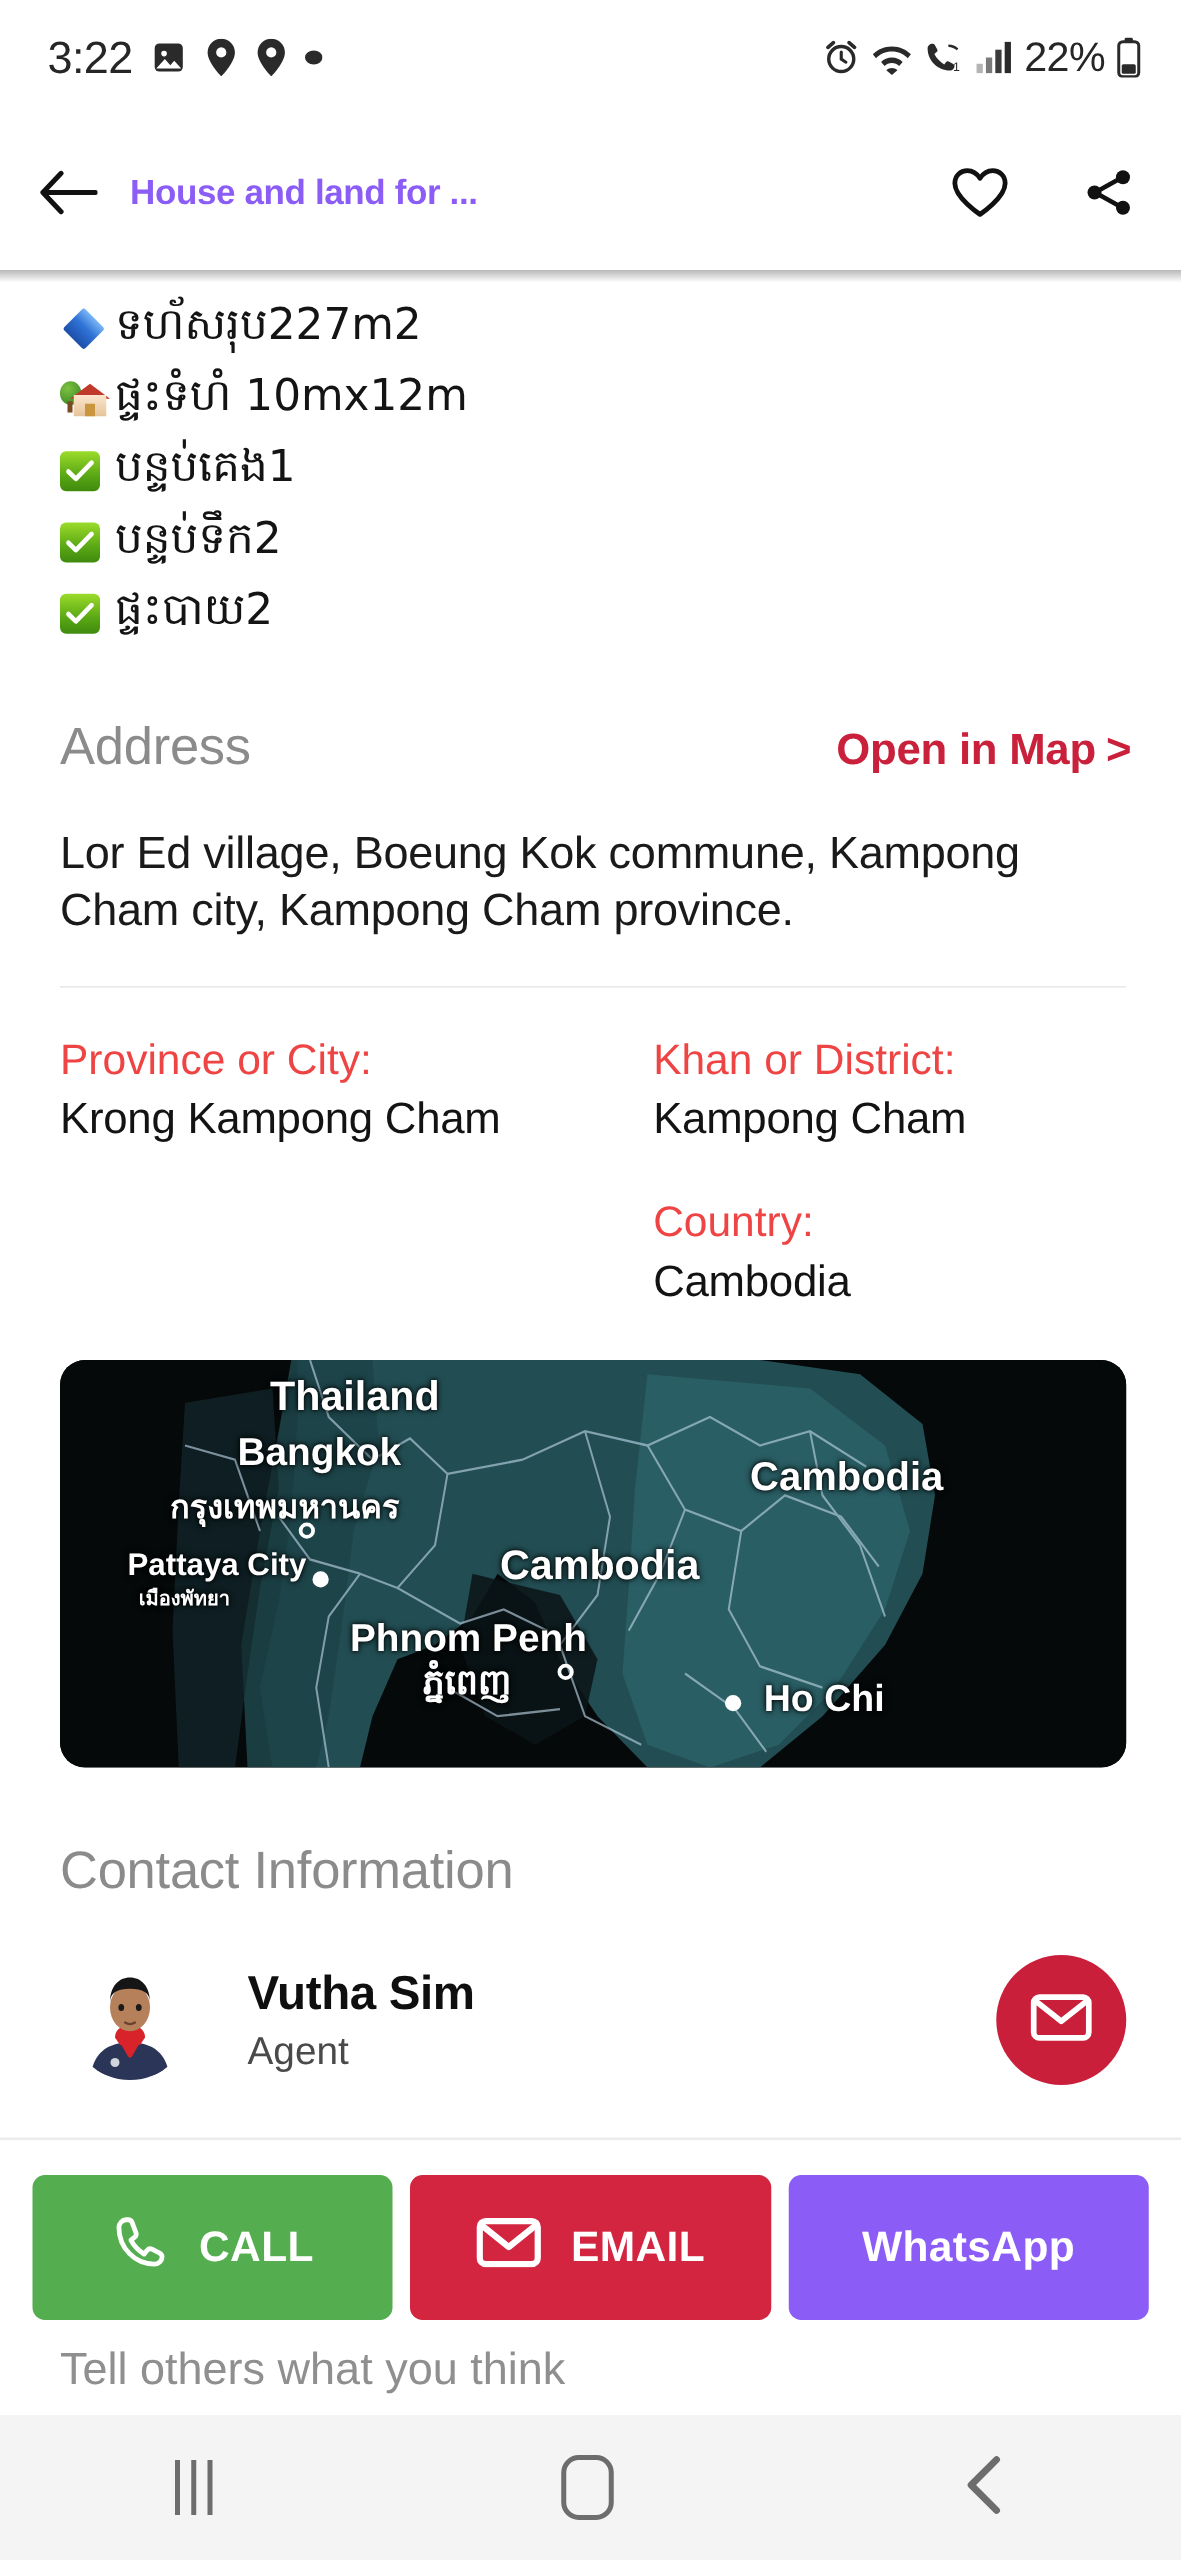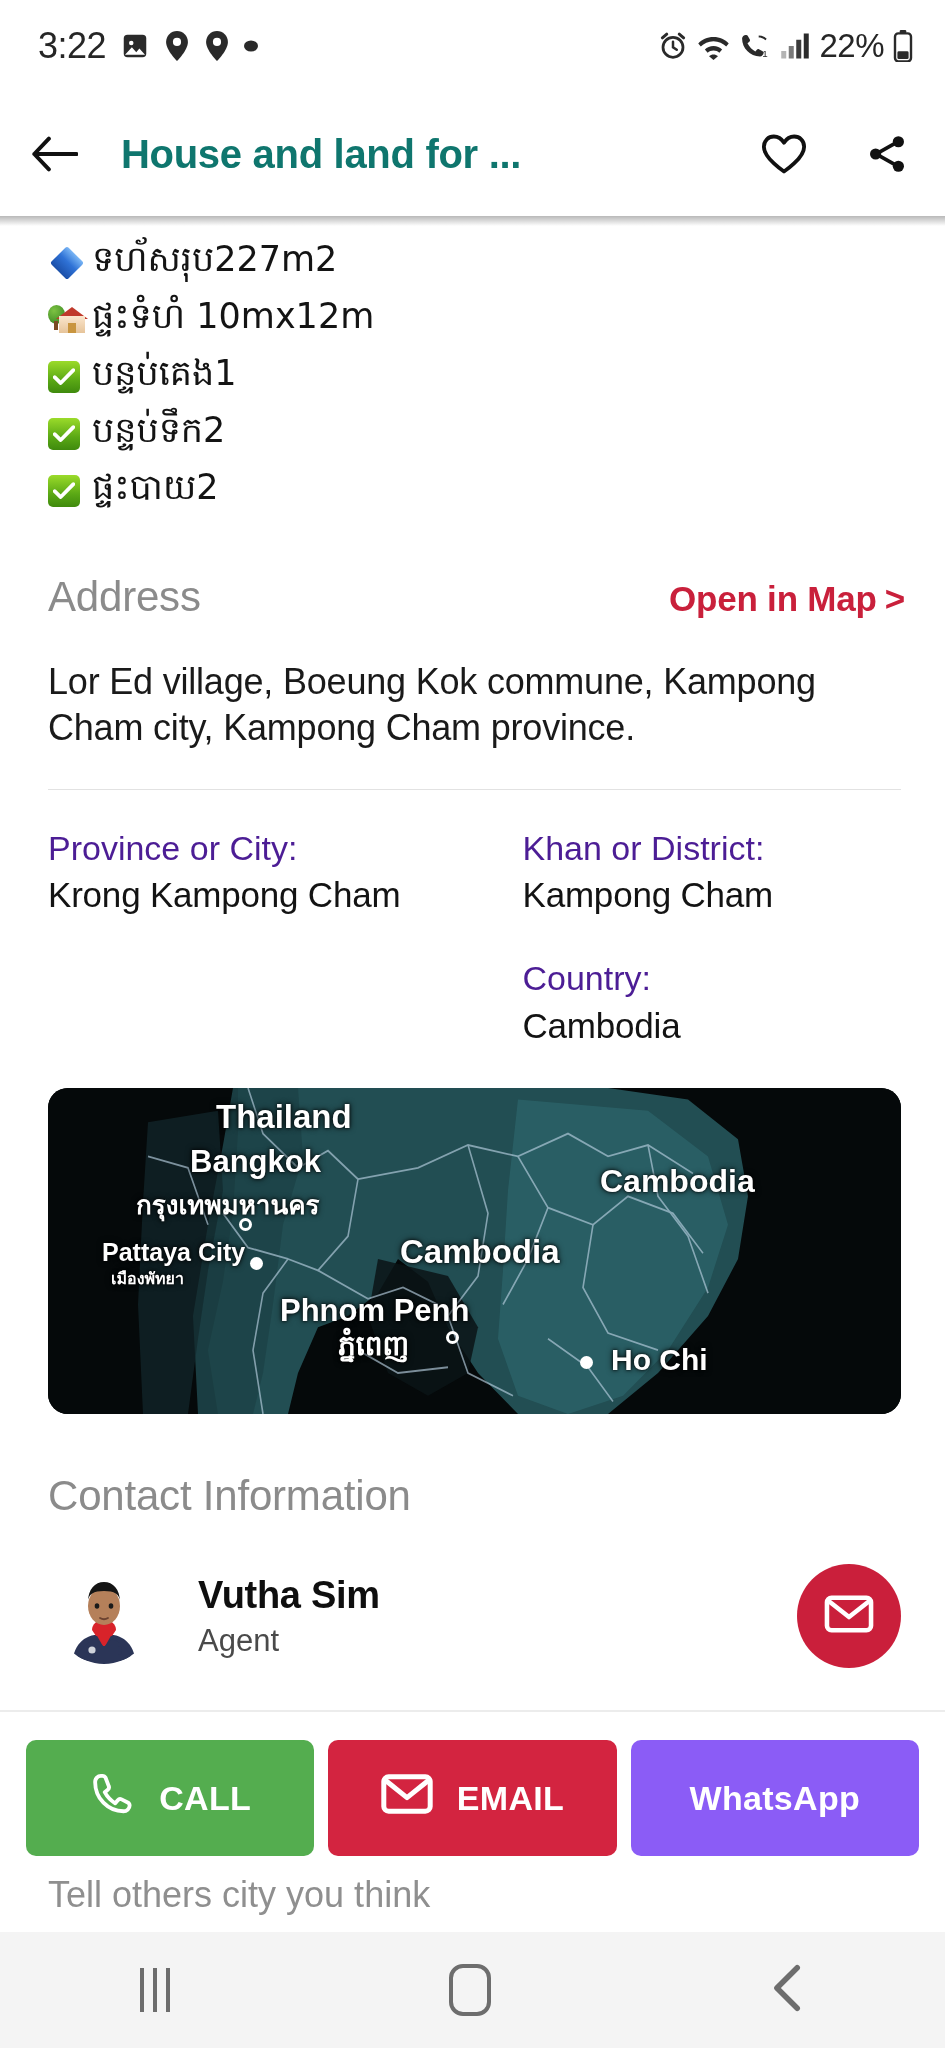--- a/index.html
+++ b/index.html
@@ -22,22 +22,22 @@
   .sb-right { display: flex; align-items: center; gap: 9px; }
   .sb-pct { font-size: 33px; color: #262626; letter-spacing: -0.5px; }
   .ic { display: inline-flex; align-items: center; justify-content: center; }
 
   
   .appbar {
     height: 124px; display: flex; align-items: center;
     padding: 0 36px 0 32px; background: #fff; position: relative;
   }
   .appbar-title {
-    font-size: 40px; font-weight: 700; color: #0f766e;
-    margin-left: 43px; flex: 1; white-space: nowrap; letter-spacing: -0.3px;
+    font-size: 28px; font-weight: 700; color: #8b5cf6;
+    margin-left: 26px; flex: 1; white-space: nowrap; letter-spacing: -0.3px;
   }
   .appbar-actions { display: flex; align-items: center; gap: 58px; }
   .appbar-shadow {
     height: 10px;
     background: linear-gradient(to bottom, rgba(0,0,0,0.28), rgba(0,0,0,0.0));
   }
 
   
   .content { padding: 0 0 0 0; }
 
@@ -99,21 +99,21 @@
     line-height: 1.28; letter-spacing: -0.2px;
   }
 
   .divider { height: 1px; background: #e2e2e2; margin: 38px 44px 0 48px; }
 
   .addr-grid {
     display:flex; padding: 34px 44px 0 48px; gap: 0;
   }
   .addr-col { width: 50%; }
   .addr-col.right { padding-left: 48px; }
-  .addr-label { font-size: 34px; color: #4c1d95; line-height: 1.45; }
+  .addr-label { font-size: 34px; color: #ef4444; line-height: 1.45; }
   .addr-value { font-size: 35px; color: #131313; line-height: 1.28; letter-spacing: -0.2px; }
   .addr-gap { height: 36px; }
 
   
   .map-wrap { padding: 40px 44px 0 48px; }
   .map {
     position: relative; width: 100%; height: 326px; border-radius: 20px;
     overflow: hidden; background: #050809;
   }
   .map svg { position:absolute; inset:0; width:100%; height:100%; display:block; }
@@ -463,21 +463,21 @@
               <path d="M2.8 3.6L13 11.8 23.2 3.6" fill="none" stroke="#fff" stroke-width="2.5" stroke-linecap="round" stroke-linejoin="round"></path>
             </svg>
         </span>
         <span>EMAIL</span>
       </button>
       <button class="abtn wa">
         <span>WhatsApp</span>
       </button>
     </div>
 
-    <div class="tell-others">Tell others city you think</div>
+    <div class="tell-others">Tell others what you think</div>
   </div>
 
   <div class="navbar">
     <span class="nav-recent">
         <i></i>
         <i></i>
         <i></i>
       </span>
     <span class="nav-home"></span>
     <span>

